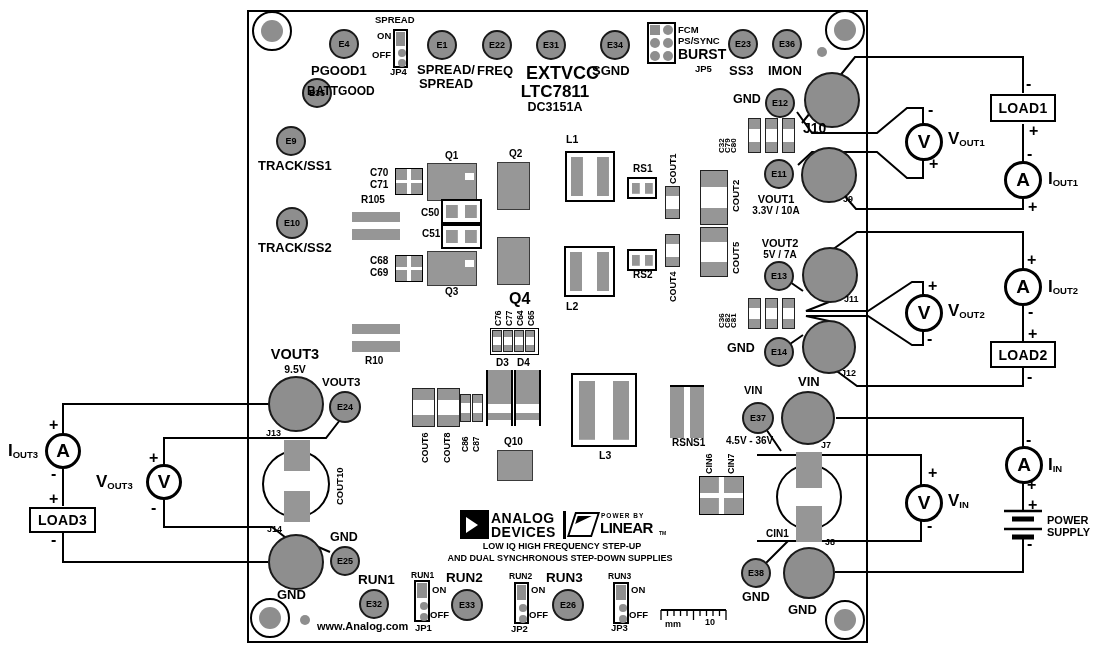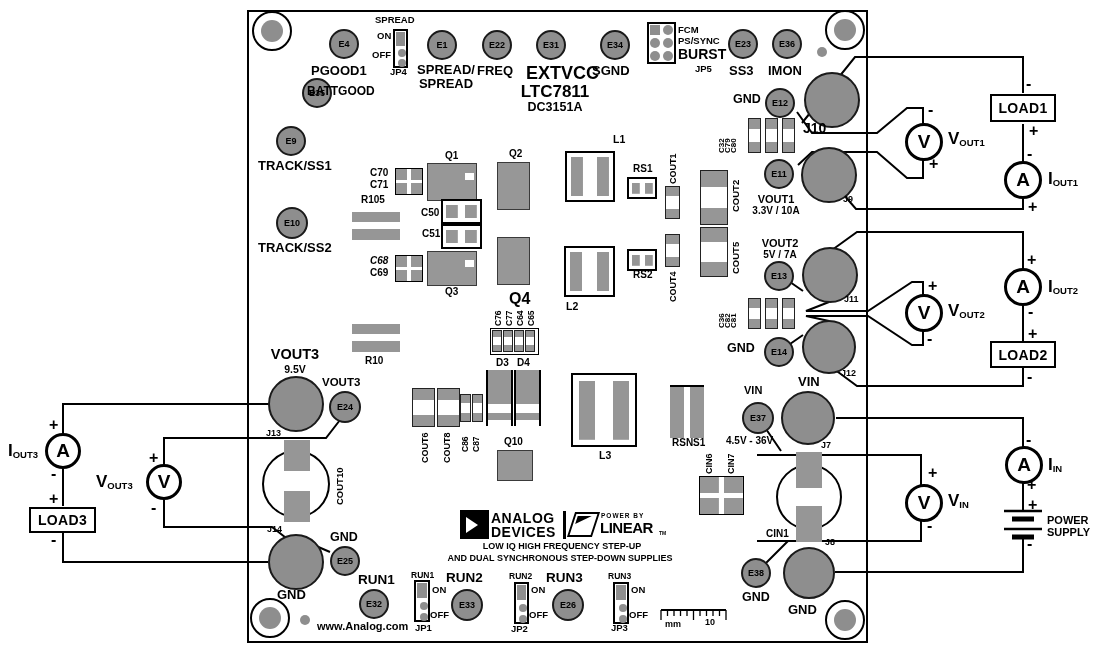--- a/index.html
+++ b/index.html
@@ -115,40 +115,40 @@
   <div class="lbl" style="left:678px;top:25px;font-size:9.5px;">FCM</div>
   <div class="lbl" style="left:678px;top:36px;font-size:9.5px;">PS/SYNC</div>
   <div class="lbl" style="left:678px;top:47px;font-size:14px;">BURST</div>
   <div class="lbl" style="left:651px;top:64px;font-size:9.5px;margin-left:44px;">JP5</div>
 
   <div class="lbl" style="left:370px;top:168px;font-size:10px;">C70</div>
   <div class="lbl" style="left:370px;top:180px;font-size:10px;">C71</div>
   <div class="quad" style="left:395px;top:168px;width:28px;height:27px;"></div>
   <div class="lbl" style="left:361px;top:195px;font-size:10px;">R105</div>
   <div class="rbar" style="left:352px;top:212px;width:48px;height:28px;"></div>
-  <div class="lbl" style="left:370px;top:256px;font-size:10px;font-style:italic;">C68</div>
+  <div class="lbl" style="left:370px;top:256px;font-size:10px;">C68</div>
   <div class="lbl" style="left:370px;top:268px;font-size:10px;">C69</div>
   <div class="quad" style="left:395px;top:255px;width:28px;height:27px;"></div>
   <div class="lbl" style="left:445px;top:151px;font-size:10px;">Q1</div>
   <div class="qfet" style="left:427px;top:163px;width:50px;height:38px;">
       <div style="position:absolute;right:2px;top:9px;width:9px;height:7px;background:#fff;"></div>
     </div>
   <div class="lbl" style="left:445px;top:287px;font-size:10px;">Q3</div>
   <div class="qfet" style="left:427px;top:251px;width:50px;height:35px;">
       <div style="position:absolute;right:2px;top:8px;width:9px;height:7px;background:#fff;"></div>
     </div>
   <div class="lbl" style="left:421px;top:208px;font-size:10px;">C50</div>
   <div class="rs" style="left:441px;top:199px;width:41px;height:25px;background-size:32% 64%;background-position:12% 50%,88% 50%;"></div>
   <div class="lbl" style="left:422px;top:229px;font-size:10px;">C51</div>
   <div class="rs" style="left:441px;top:224px;width:41px;height:25px;background-size:32% 64%;background-position:12% 50%,88% 50%;"></div>
   <div class="lbl" style="left:509px;top:149px;font-size:10px;">Q2</div>
   <div class="qfet" style="left:497px;top:162px;width:33px;height:48px;"></div>
   <div class="lbl" style="left:509px;top:290px;font-size:16px;">Q4</div>
   <div class="qfet" style="left:497px;top:237px;width:33px;height:48px;"></div>
-  <div class="lbl" style="left:566px;top:134px;font-size:10.5px;margin-left:47px;">L1</div>
+  <div class="lbl" style="left:566px;top:134px;font-size:10.5px;">L1</div>
   <div class="ind" style="left:565px;top:151px;width:50px;height:51px;"></div>
   <div class="lbl" style="left:566px;top:301px;font-size:10.5px;">L2</div>
   <div class="ind" style="left:564px;top:246px;width:51px;height:51px;"></div>
   <div class="lbl" style="left:633px;top:164px;font-size:10px;">RS1</div>
   <div class="rs" style="left:627px;top:177px;width:30px;height:22px;background-size:30% 60%;background-position:14% 50%,86% 50%;"></div>
   <div class="lbl" style="left:633px;top:270px;font-size:10px;">RS2</div>
   <div class="rs" style="left:627px;top:249px;width:30px;height:22px;background-size:30% 60%;background-position:14% 50%,86% 50%;"></div>
   <div class="vlbl" style="left:669px;top:184px;font-size:9px;">COUT1</div>
   <div class="vcap" style="left:665px;top:186px;width:15px;height:33px;"></div>
   <div class="vlbl" style="left:669px;top:302px;font-size:9px;">COUT4</div>

